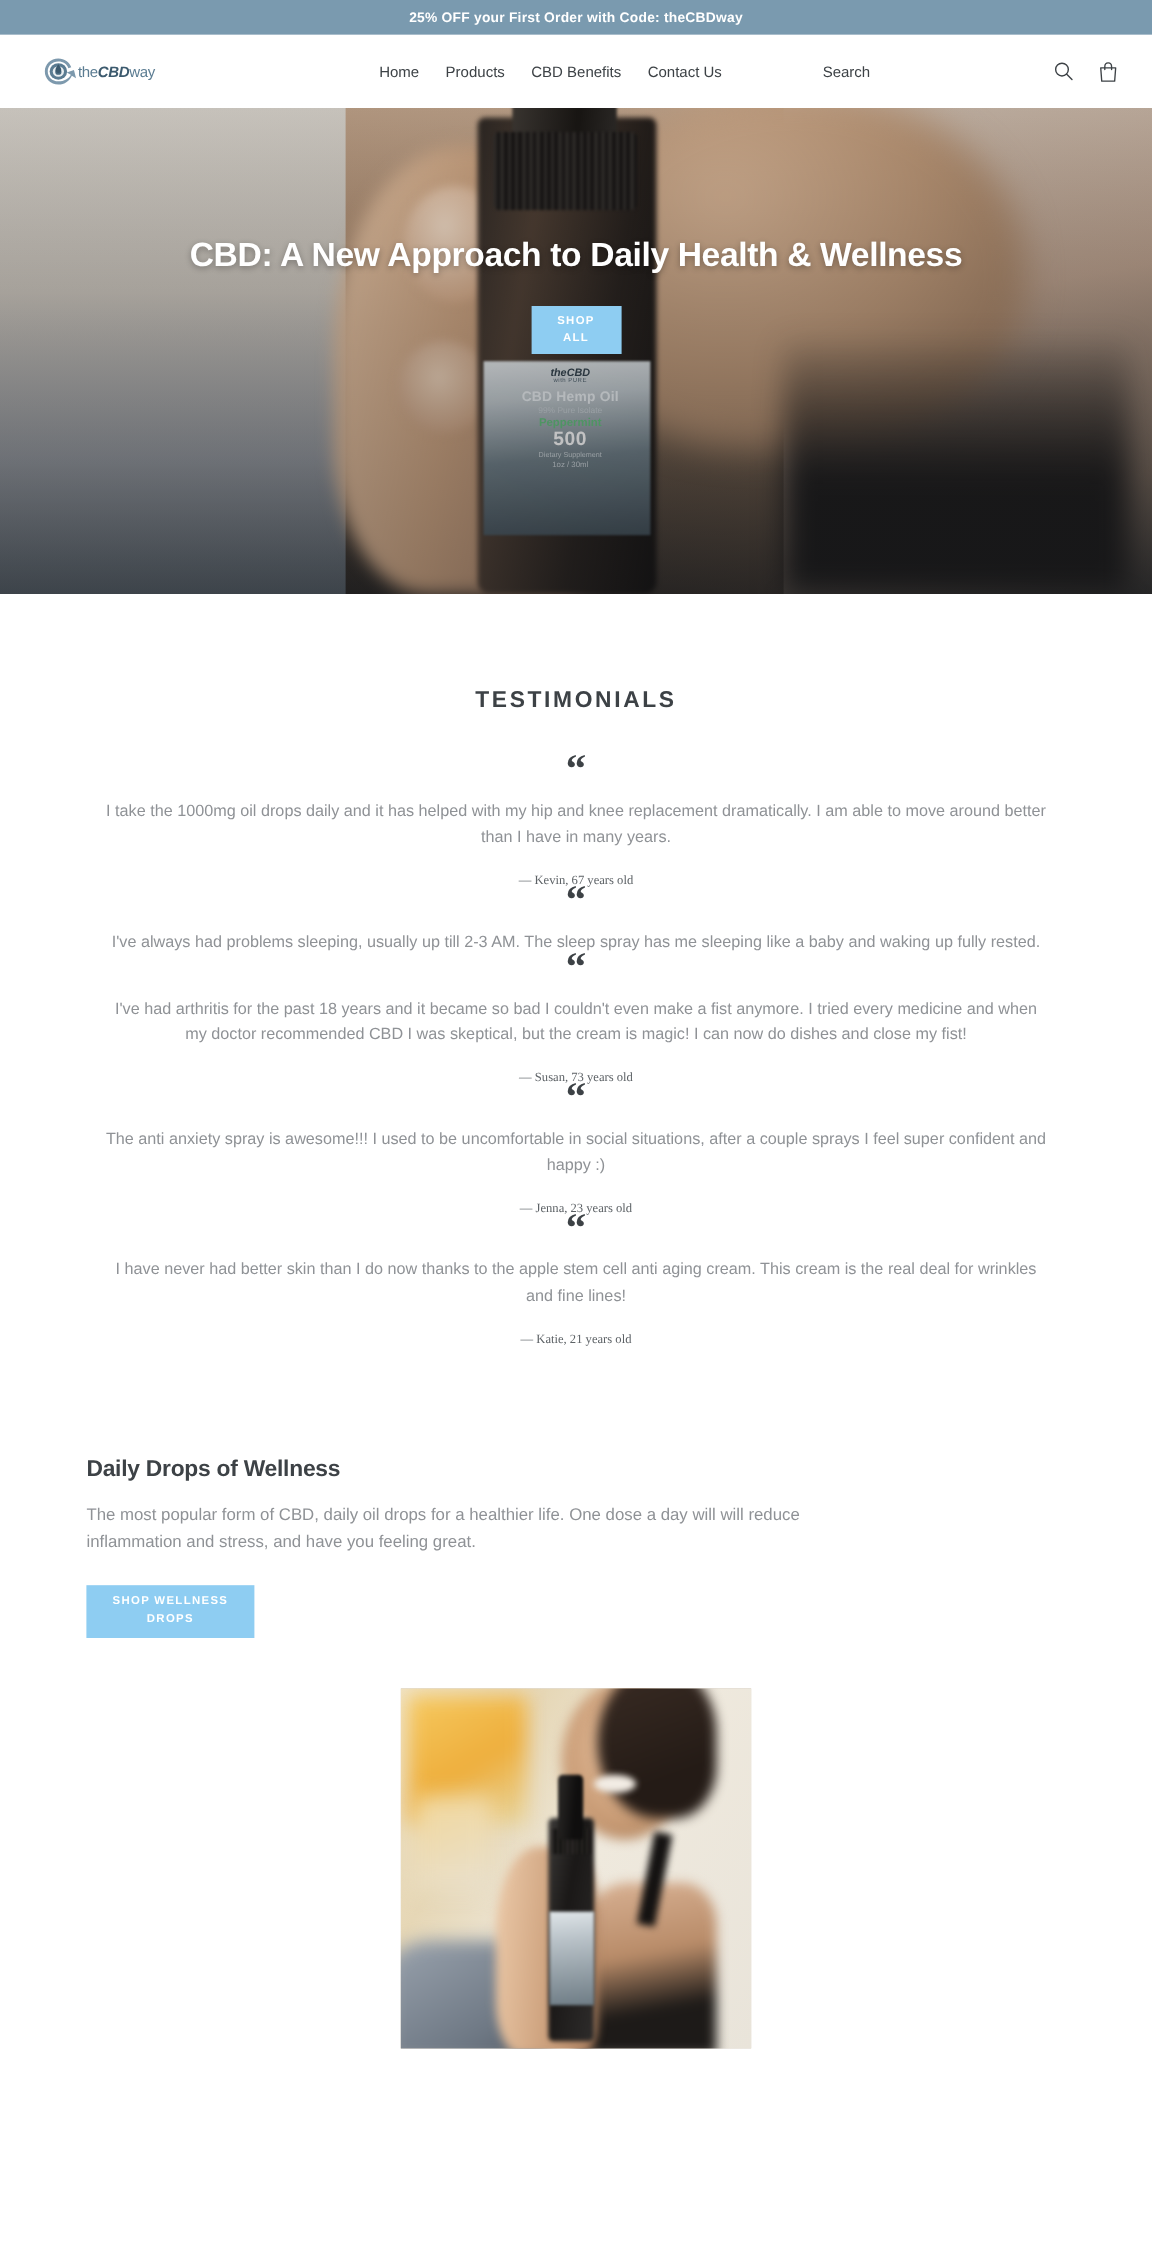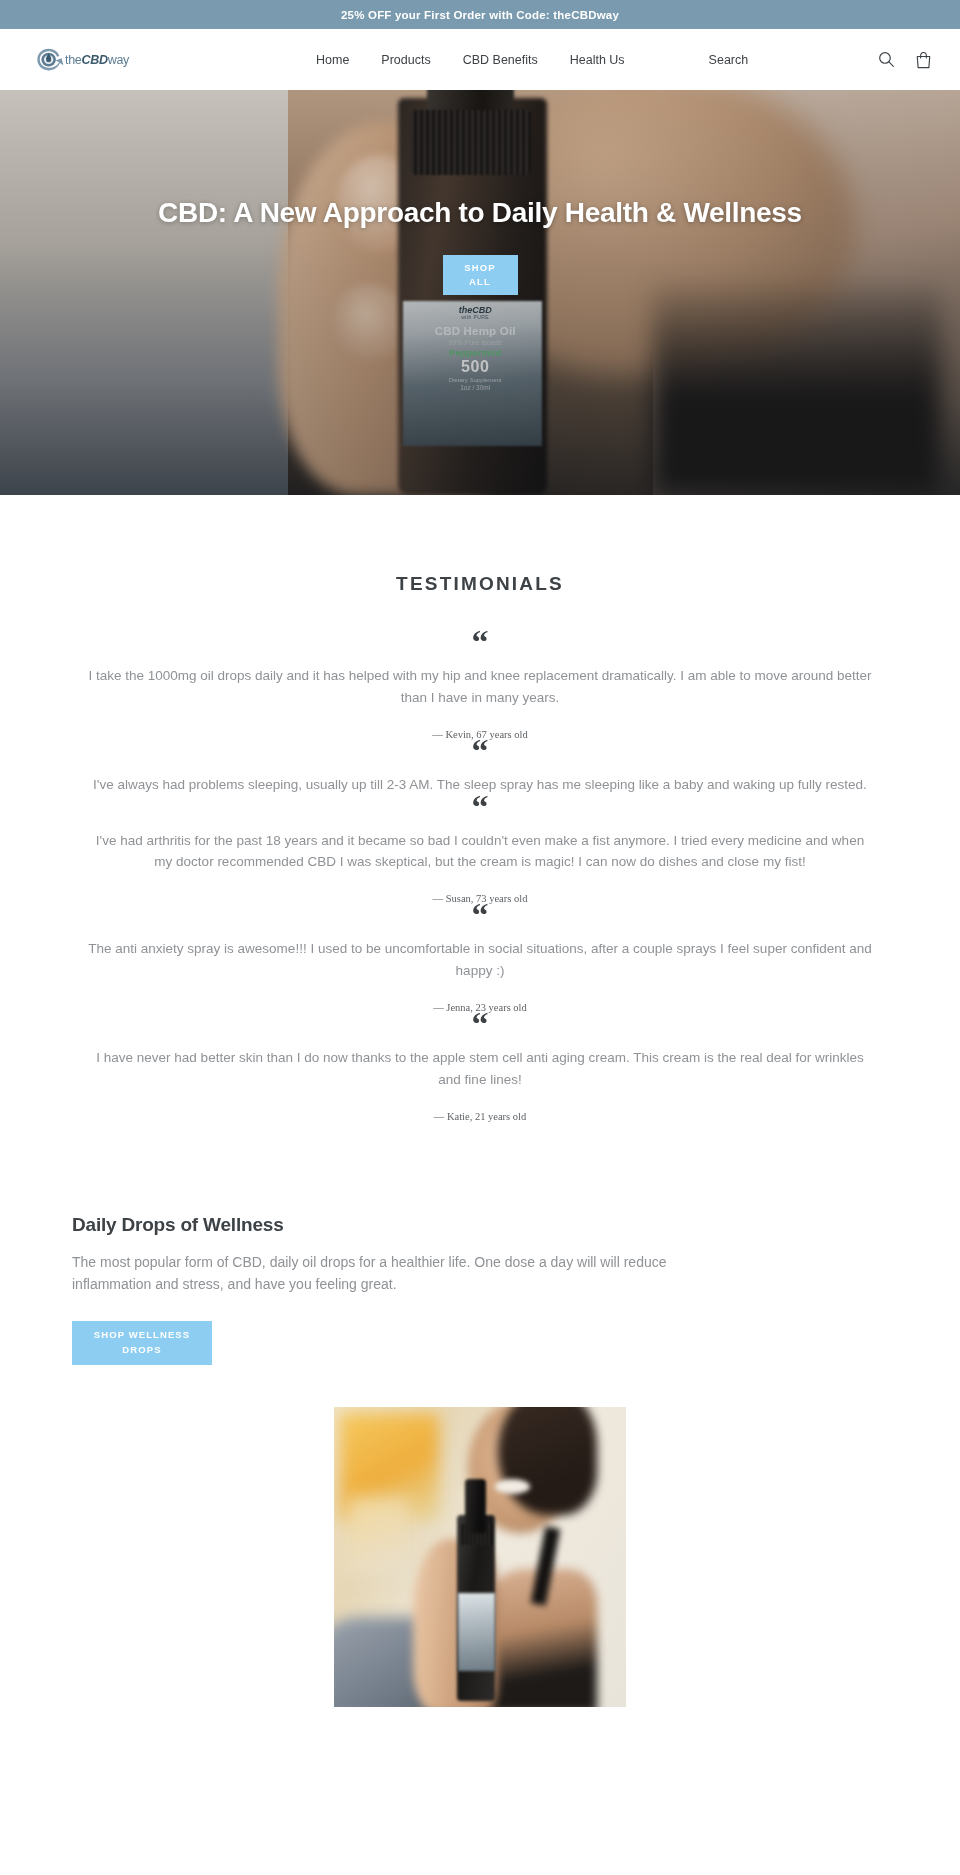--- a/index.html
+++ b/index.html
@@ -58,21 +58,21 @@
     letter-spacing: -0.3px;
     white-space: nowrap;
     margin-top: 1px;
     font-family: "Liberation Sans", sans-serif;
   }
   .logo-wordmark b { color: #3c5a6e; font-weight: 700; font-style: italic; }
 
   .main-nav {
     display: flex;
     align-items: center;
-    gap: 32px;
+    gap: 22px;
     margin-left: 220px;
   }
   .nav-link {
     font-size: 12.5px;
     color: #3d4246;
     text-decoration: none;
     white-space: nowrap;
   }
 
   .search-link {
@@ -409,21 +409,21 @@
         <path d="M16 7.5 C14.2 10 13.2 11.6 13.2 13.1 C13.2 14.7 14.5 15.9 16 15.9 C17.5 15.9 18.8 14.7 18.8 13.1 C18.8 11.6 17.8 10 16 7.5 Z" fill="#3c5a6e"></path>
       </svg>
     </span>
     <span class="logo-wordmark"><span>the</span><b>CBD</b><span>way</span></span>
   </a>
 
   <nav class="main-nav">
     <a href="#" class="nav-link">Home</a>
     <a href="#" class="nav-link">Products</a>
     <a href="#" class="nav-link">CBD Benefits</a>
-    <a href="#" class="nav-link">Health Us</a>
+    <a href="#" class="nav-link">Contact Us</a>
   </nav>
 
   <a href="#" class="search-link">Search</a>
 
   <div class="header-icons">
     <button class="icon-btn" aria-label="Search">
       <svg width="17" height="17" viewBox="0 0 18 18" fill="none" xmlns="http://www.w3.org/2000/svg">
         <circle cx="7.4" cy="7.4" r="5.6" stroke="#3d4246" stroke-width="1.25"></circle>
         <line x1="11.6" y1="11.6" x2="16.2" y2="16.2" stroke="#3d4246" stroke-width="1.25" stroke-linecap="round"></line>
       </svg>

